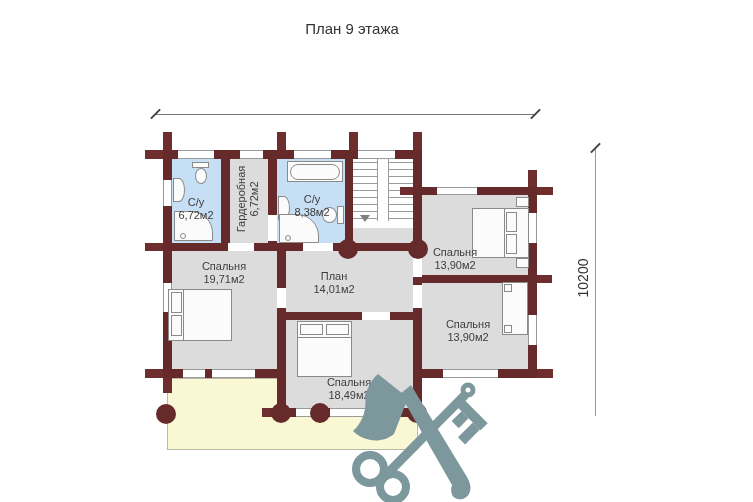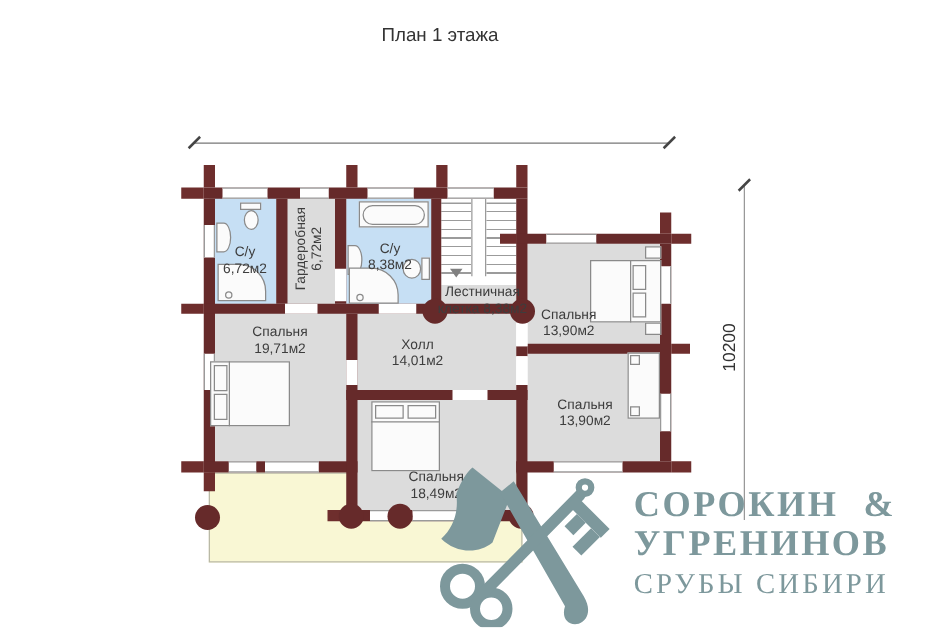--- a/index.html
+++ b/index.html
@@ -24,21 +24,21 @@
   .logo-text{position:absolute;left:507px;top:389px;width:236px;color:#7d989c;font-family:"Liberation Serif",serif;}
   .logo-l1,.logo-l2{font-size:29px;font-weight:bold;letter-spacing:2px;line-height:31px;}
   .logo-l3{font-size:23px;font-weight:normal;letter-spacing:2.5px;line-height:28px;margin-top:2px;}
   .amp{margin-left:20px;}
 </style>
 </head>
 <body>
 
 <div class="canvas">
 
-  <div class="abs" style="left:277px;top:20px;width:150px;text-align:center;font-size:15px;color:#333;">План 1 этажа</div>
+  <div class="abs" style="left:277px;top:20px;width:150px;text-align:center;font-size:15px;color:#333;">План 9 этажа</div>
 
   <div class="dimline" style="left:155px;top:114px;width:381px;height:1px;"></div>
   <div class="tick" style="left:149px;top:113px;"></div>
   <div class="tick" style="left:529px;top:113px;"></div>
 
   <div class="dimline" style="left:595px;top:148px;width:1px;height:268px;background:#999;"></div>
   <div class="tick" style="left:589px;top:147px;"></div>
   <div class="dim" style="left:548px;top:270px;width:70px;transform:rotate(-90deg);">10200</div>
 
   <div class="fill" style="left:167px;top:378px;width:251px;height:72px;background:#f9f7d4;border:1px solid #b9b9a6;box-sizing:border-box;"></div>
@@ -158,34 +158,30 @@
     <div>6,72м2</div>
   </div>
   <div class="lbl" style="left:208px;top:186px;width:80px;height:26px;transform:rotate(-90deg);">
     <div>Гардеробная</div>
     <div>6,72м2</div>
   </div>
   <div class="lbl" style="left:282px;top:193px;width:60px;">
     <div>С/у</div>
     <div>8,38м2</div>
   </div>
-  <div class="lbl" style="left:346px;top:228px;width:80px;">
-    <div>Лестничная</div>
-    <div>клетка 8,38м2</div>
-  </div>
   <div class="lbl" style="left:420px;top:246px;width:70px;">
     <div>Спальня</div>
     <div>13,90м2</div>
   </div>
   <div class="lbl" style="left:189px;top:260px;width:70px;">
     <div>Спальня</div>
     <div>19,71м2</div>
   </div>
   <div class="lbl" style="left:299px;top:270px;width:70px;">
-    <div>Холл</div>
+    <div>План</div>
     <div>14,01м2</div>
   </div>
   <div class="lbl" style="left:433px;top:318px;width:70px;">
     <div>Спальня</div>
     <div>13,90м2</div>
   </div>
   <div class="lbl" style="left:314px;top:376px;width:70px;">
     <div>Спальня</div>
     <div>18,49м2</div>
   </div>
@@ -206,21 +202,14 @@
       <circle cx="128" cy="34" r="5" stroke-width="5"></circle>
     </g>
 
     <g transform="rotate(45 118 46)" fill="#7d989c">
       <rect x="116" y="40" width="38" height="10"></rect>
       <rect x="127" y="50" width="10" height="14"></rect>
       <rect x="143" y="50" width="10" height="21"></rect>
     </g>
   </svg>
 
-  <div class="logo-text">
-    <div class="logo-l1">
-      <span>СОРОКИН</span><span class="amp">&amp;</span>
-    </div>
-    <div class="logo-l2">УГРЕНИНОВ</div>
-    <div class="logo-l3">СРУБЫ СИБИРИ</div>
-  </div>
 
 </div>
 
 </body></html>

